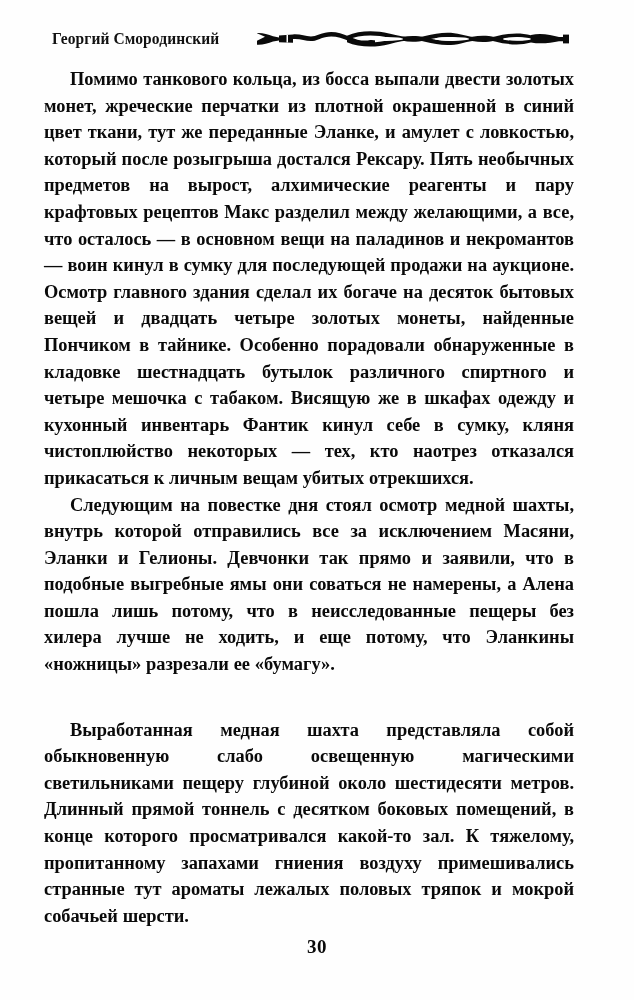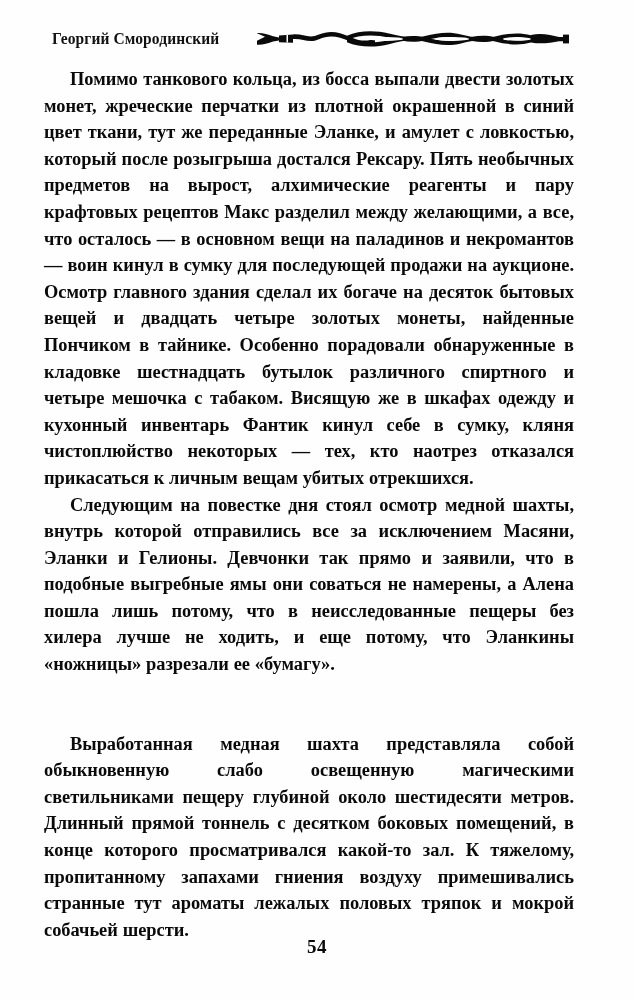--- a/index.html
+++ b/index.html
@@ -70,21 +70,21 @@
     font-weight: bold;
     font-size: 18.4px;
     line-height: 26.6px;
     color: #0a0a0a;
     text-indent: 26px;
     hyphens: manual;
     word-spacing: 0.2px;
   }
 
   .para.section-break {
-    margin-top: 53px;
+    margin-top: 39px;
   }
 
   
   .folio {
     position: absolute;
     left: 0;
     top: 936px;
     width: 634px;
     text-align: center;
     font-family: "Liberation Serif", "DejaVu Serif", serif;
@@ -135,15 +135,15 @@
       <path fill="#0a0a0a" d="M308,10.6 L314,10.6 L314,19.4 L308,19.4 Z"></path>
     </svg>
   </div>
 
   <div class="body-text">
     <p class="para">Помимо танкового кольца, из босса выпали двести золотых монет, жреческие перчатки из плотной окрашенной в синий цвет ткани, тут же переданные Эланке, и амулет с ловкостью, который после розыгрыша достался Рексару. Пять необычных предметов на вырост, алхимические реагенты и пару крафтовых рецептов Макс разделил между желающими, а все, что осталось — в основном вещи на паладинов и некромантов — воин кинул в сумку для последующей продажи на аукционе. Осмотр главного здания сделал их богаче на десяток бытовых вещей и двадцать четыре золотых монеты, найденные Пончиком в тайнике. Особенно порадовали обнаруженные в кладовке шестнадцать бутылок различного спиртного и четыре мешочка с табаком. Висящую же в шкафах одежду и кухонный инвентарь Фантик кинул себе в сумку, кляня чистоплюйство некоторых — тех, кто наотрез отказался прикасаться к личным вещам убитых отрекшихся.</p>
     <p class="para">Следующим на повестке дня стоял осмотр медной шахты, внутрь которой отправились все за исключением Масяни, Эланки и Гелионы. Девчонки так прямо и заявили, что в подобные выгребные ямы они соваться не намерены, а Алена пошла лишь потому, что в неисследованные пещеры без хилера лучше не ходить, и еще потому, что Эланкины «ножницы» разрезали ее «бумагу».</p>
     <p class="para section-break">Выработанная медная шахта представляла собой обыкновенную слабо освещенную магическими светильниками пещеру глубиной около шестидесяти метров. Длинный прямой тоннель с десятком боковых помещений, в конце которого просматривался какой-то зал. К тяжелому, пропитанному запахами гниения воздуху примешивались странные тут ароматы лежалых половых тряпок и мокрой собачьей шерсти.</p>
   </div>
 
-  <div class="folio">54</div>
+  <div class="folio">30</div>
 
 </div>
 
 </body></html>

